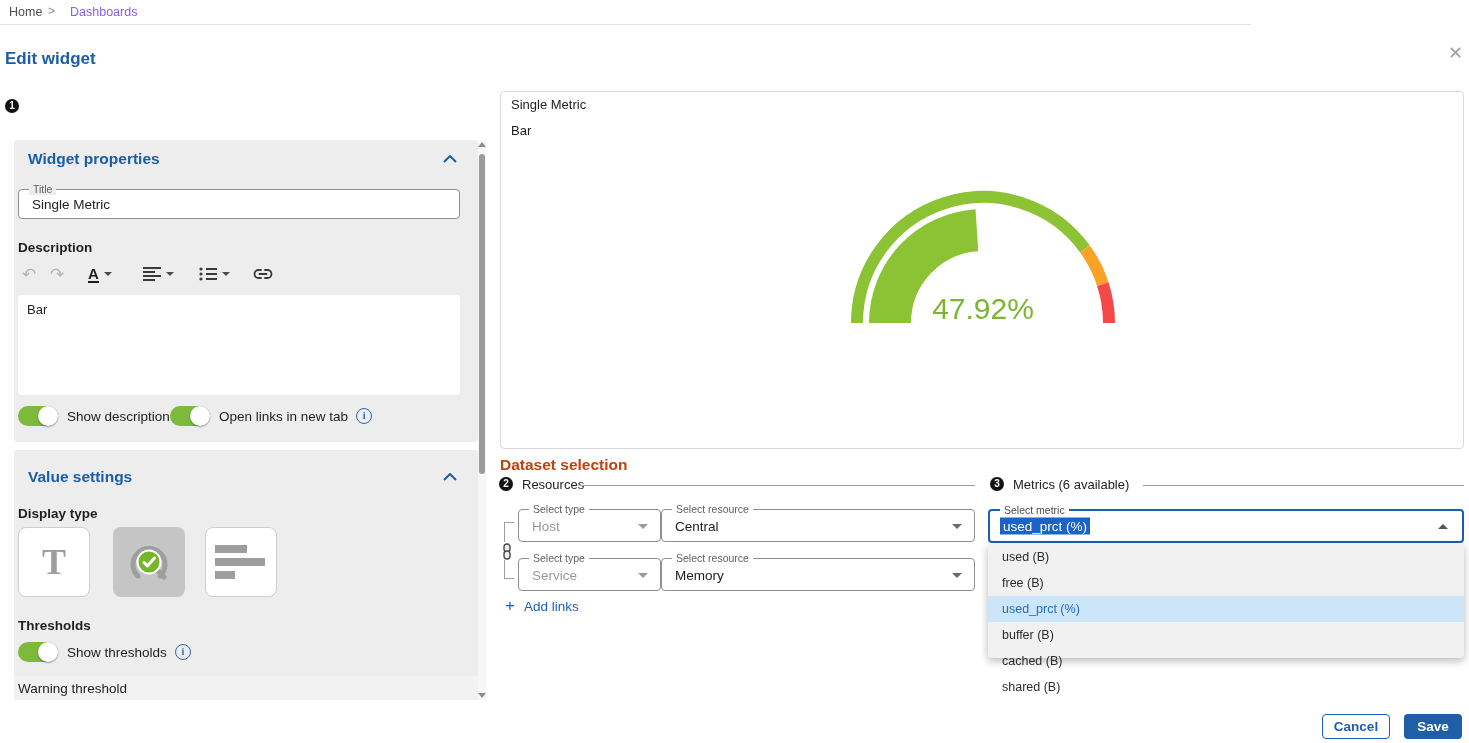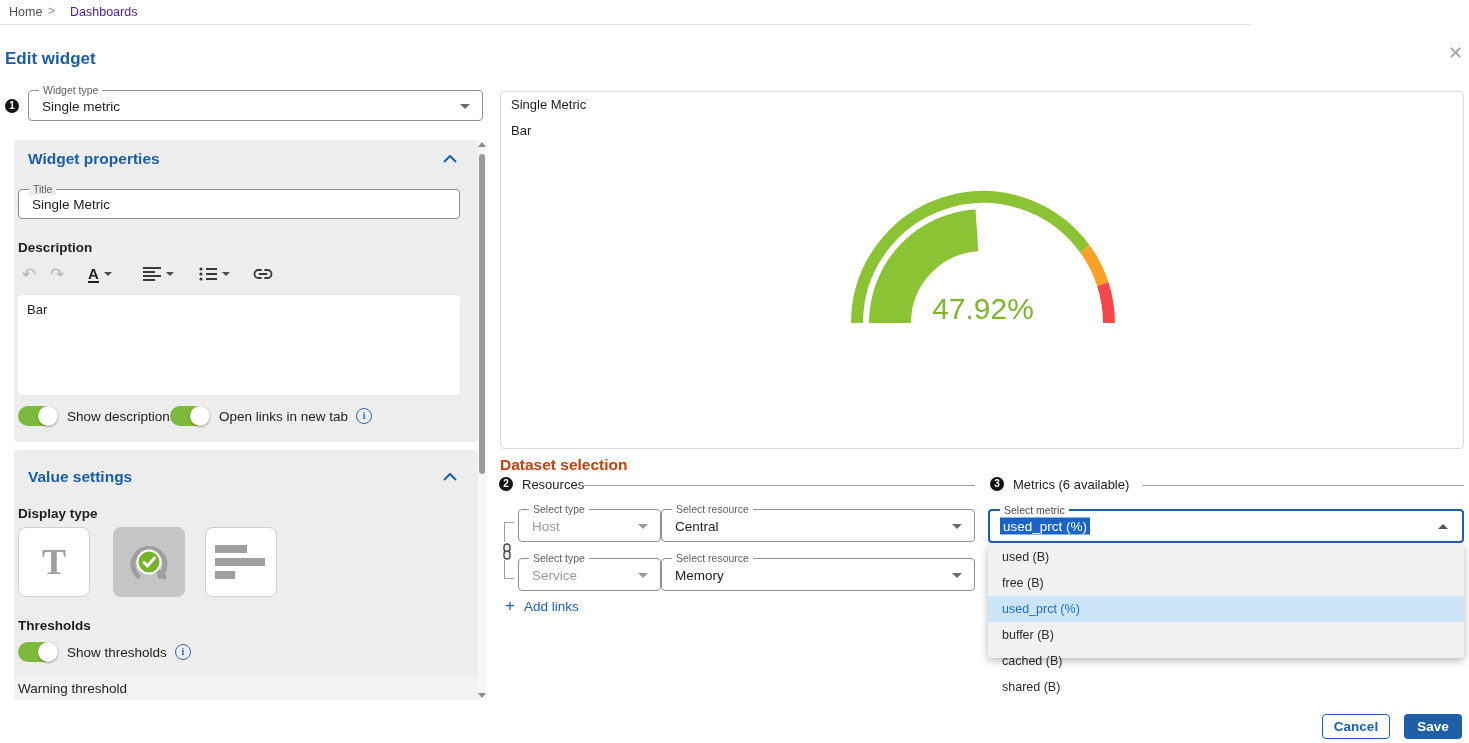--- a/index.html
+++ b/index.html
@@ -3,21 +3,21 @@
 <meta charset="utf-8">
 <style>
   * { margin:0; padding:0; box-sizing:border-box; }
   html,body { background:#fff; font-family:"Liberation Sans", sans-serif; }
   #app { position:relative; width:1469px; height:743px; overflow:hidden; background:#fff; }
 
   
   .crumbbar { position:absolute; left:0; top:0; width:1251px; height:25px; border-bottom:1px solid #e2e2e2; }
   .crumb-home { position:absolute; left:9px; top:5px; font-size:12.5px; color:#4f4f4f; cursor:pointer; }
   .crumb-sep { position:absolute; left:48px; top:4px; font-size:12px; color:#8a8a8a; }
-  .crumb-cur { position:absolute; left:70px; top:5px; font-size:12.5px; color:#4c1d95; cursor:pointer; }
+  .crumb-cur { position:absolute; left:70px; top:5px; font-size:12.5px; color:#8b5cf6; cursor:pointer; }
 
   .page-title { position:absolute; left:5px; top:49px; font-size:17px; font-weight:bold; color:#1a5da8; }
   .close-x { position:absolute; left:1448px; top:42px; font-size:18px; color:#a0a0a0; cursor:pointer; }
 
   
   .badge { position:absolute; width:14px; height:14px; border-radius:50%; background:#121212; color:#fff;
            font-size:10px; font-weight:bold; text-align:center; line-height:14px; }
 
   
   .fset { position:absolute; border:1px solid #8f8f8f; border-radius:4px; background:#fff; }
@@ -103,25 +103,20 @@
   <div class="crumbbar">
     <span class="crumb-home">Home</span>
     <span class="crumb-sep">&gt;</span>
     <span class="crumb-cur">Dashboards</span>
   </div>
 
   <div class="page-title">Edit widget</div>
   <div class="close-x">✕</div>
 
   <div class="badge" style="left:5px; top:99px;">1</div>
-  <div class="fset" style="left:28px; top:90px; width:455px; height:31px;">
-    <span class="flabel">Widget type</span>
-    <span class="fval">Single metric</span>
-    <span class="caret-down"></span>
-  </div>
 
   <div style="position:absolute; left:14px; top:140px; width:472px; height:560px;">
 
     <div class="panel-card" style="left:0; top:0; width:464px; height:302px;">
       <div class="sec-head" style="top:10px;">Widget properties</div>
       <svg class="chev-up" style="left:429px; top:15px;" width="14" height="8">
           <path d="M1 7 L7 1 L13 7" stroke="#1a5da8" stroke-width="2" fill="none"></path>
         </svg>
 
       <div class="fset" style="left:4px; top:49px; width:442px; height:30px;">

